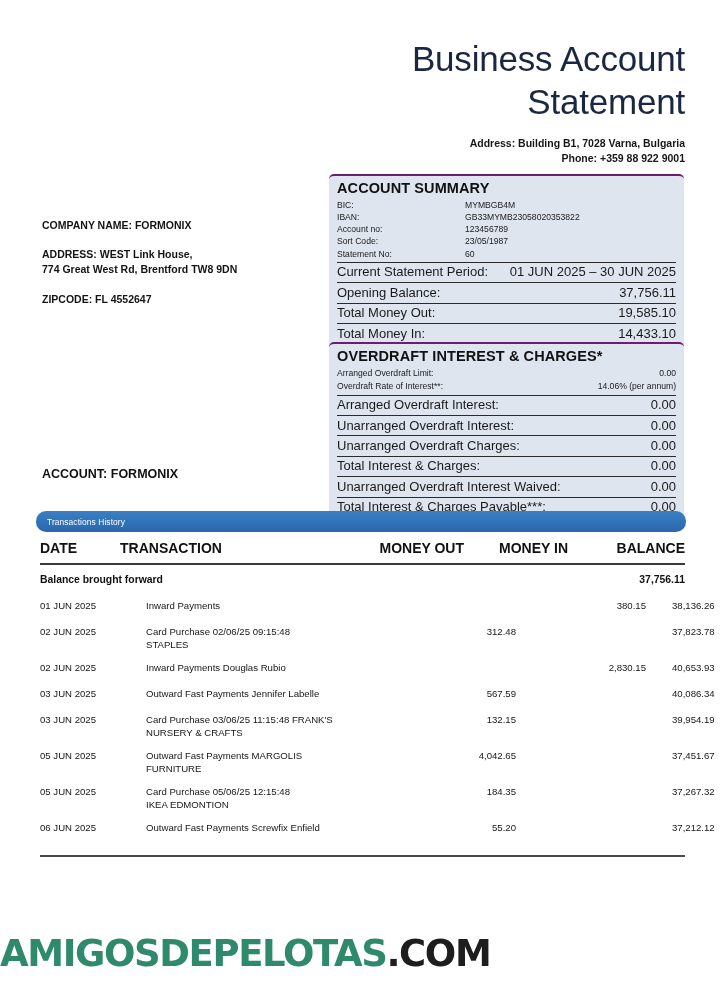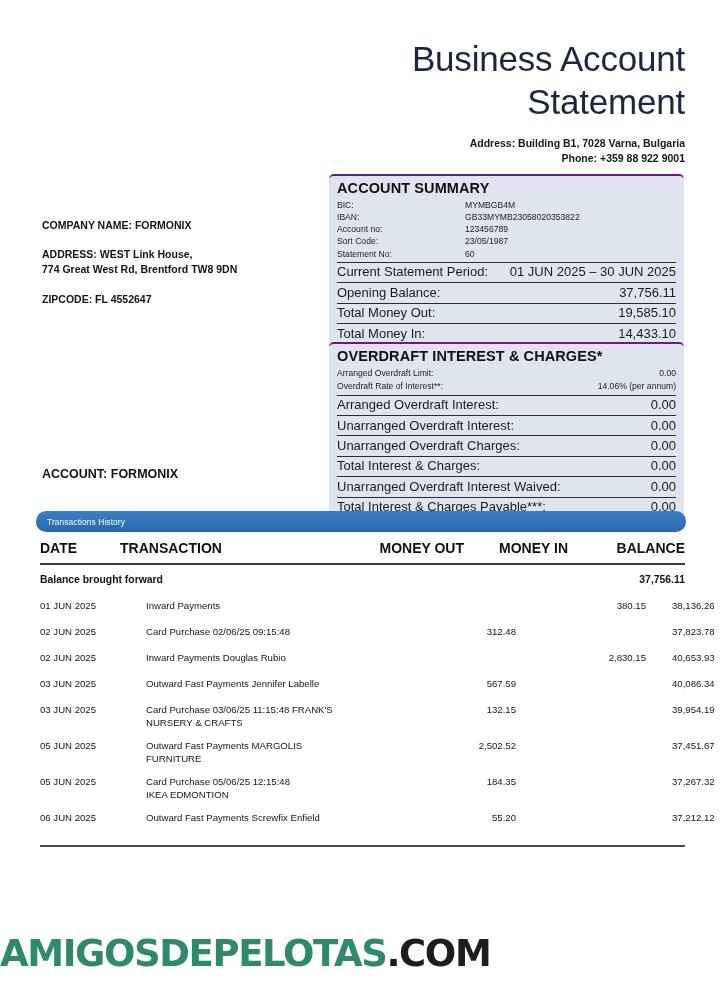--- a/index.html
+++ b/index.html
@@ -292,20 +292,21 @@
       </div>
       <div class="c-out"></div>
       <div class="c-in">380.15</div>
       <div class="c-bal">38,136.26</div>
     </div>
 
     <div class="txn">
       <div class="c-date">02 JUN 2025</div>
       <div class="c-desc">
         <div>Card Purchase 02/06/25 09:15:48</div>
+        <div>STAPLES</div>
       </div>
       <div class="c-out">312.48</div>
       <div class="c-in"></div>
       <div class="c-bal">37,823.78</div>
     </div>
 
     <div class="txn">
       <div class="c-date">02 JUN 2025</div>
       <div class="c-desc">
         <div>Inward Payments Douglas Rubio</div>
@@ -335,21 +336,21 @@
       <div class="c-in"></div>
       <div class="c-bal">39,954.19</div>
     </div>
 
     <div class="txn">
       <div class="c-date">05 JUN 2025</div>
       <div class="c-desc">
         <div>Outward Fast Payments MARGOLIS</div>
         <div>FURNITURE</div>
       </div>
-      <div class="c-out">2,502.52</div>
+      <div class="c-out">4,042.65</div>
       <div class="c-in"></div>
       <div class="c-bal">37,451.67</div>
     </div>
 
     <div class="txn">
       <div class="c-date">05 JUN 2025</div>
       <div class="c-desc">
         <div>Card Purchase 05/06/25 12:15:48</div>
         <div>IKEA EDMONTION</div>
       </div>

